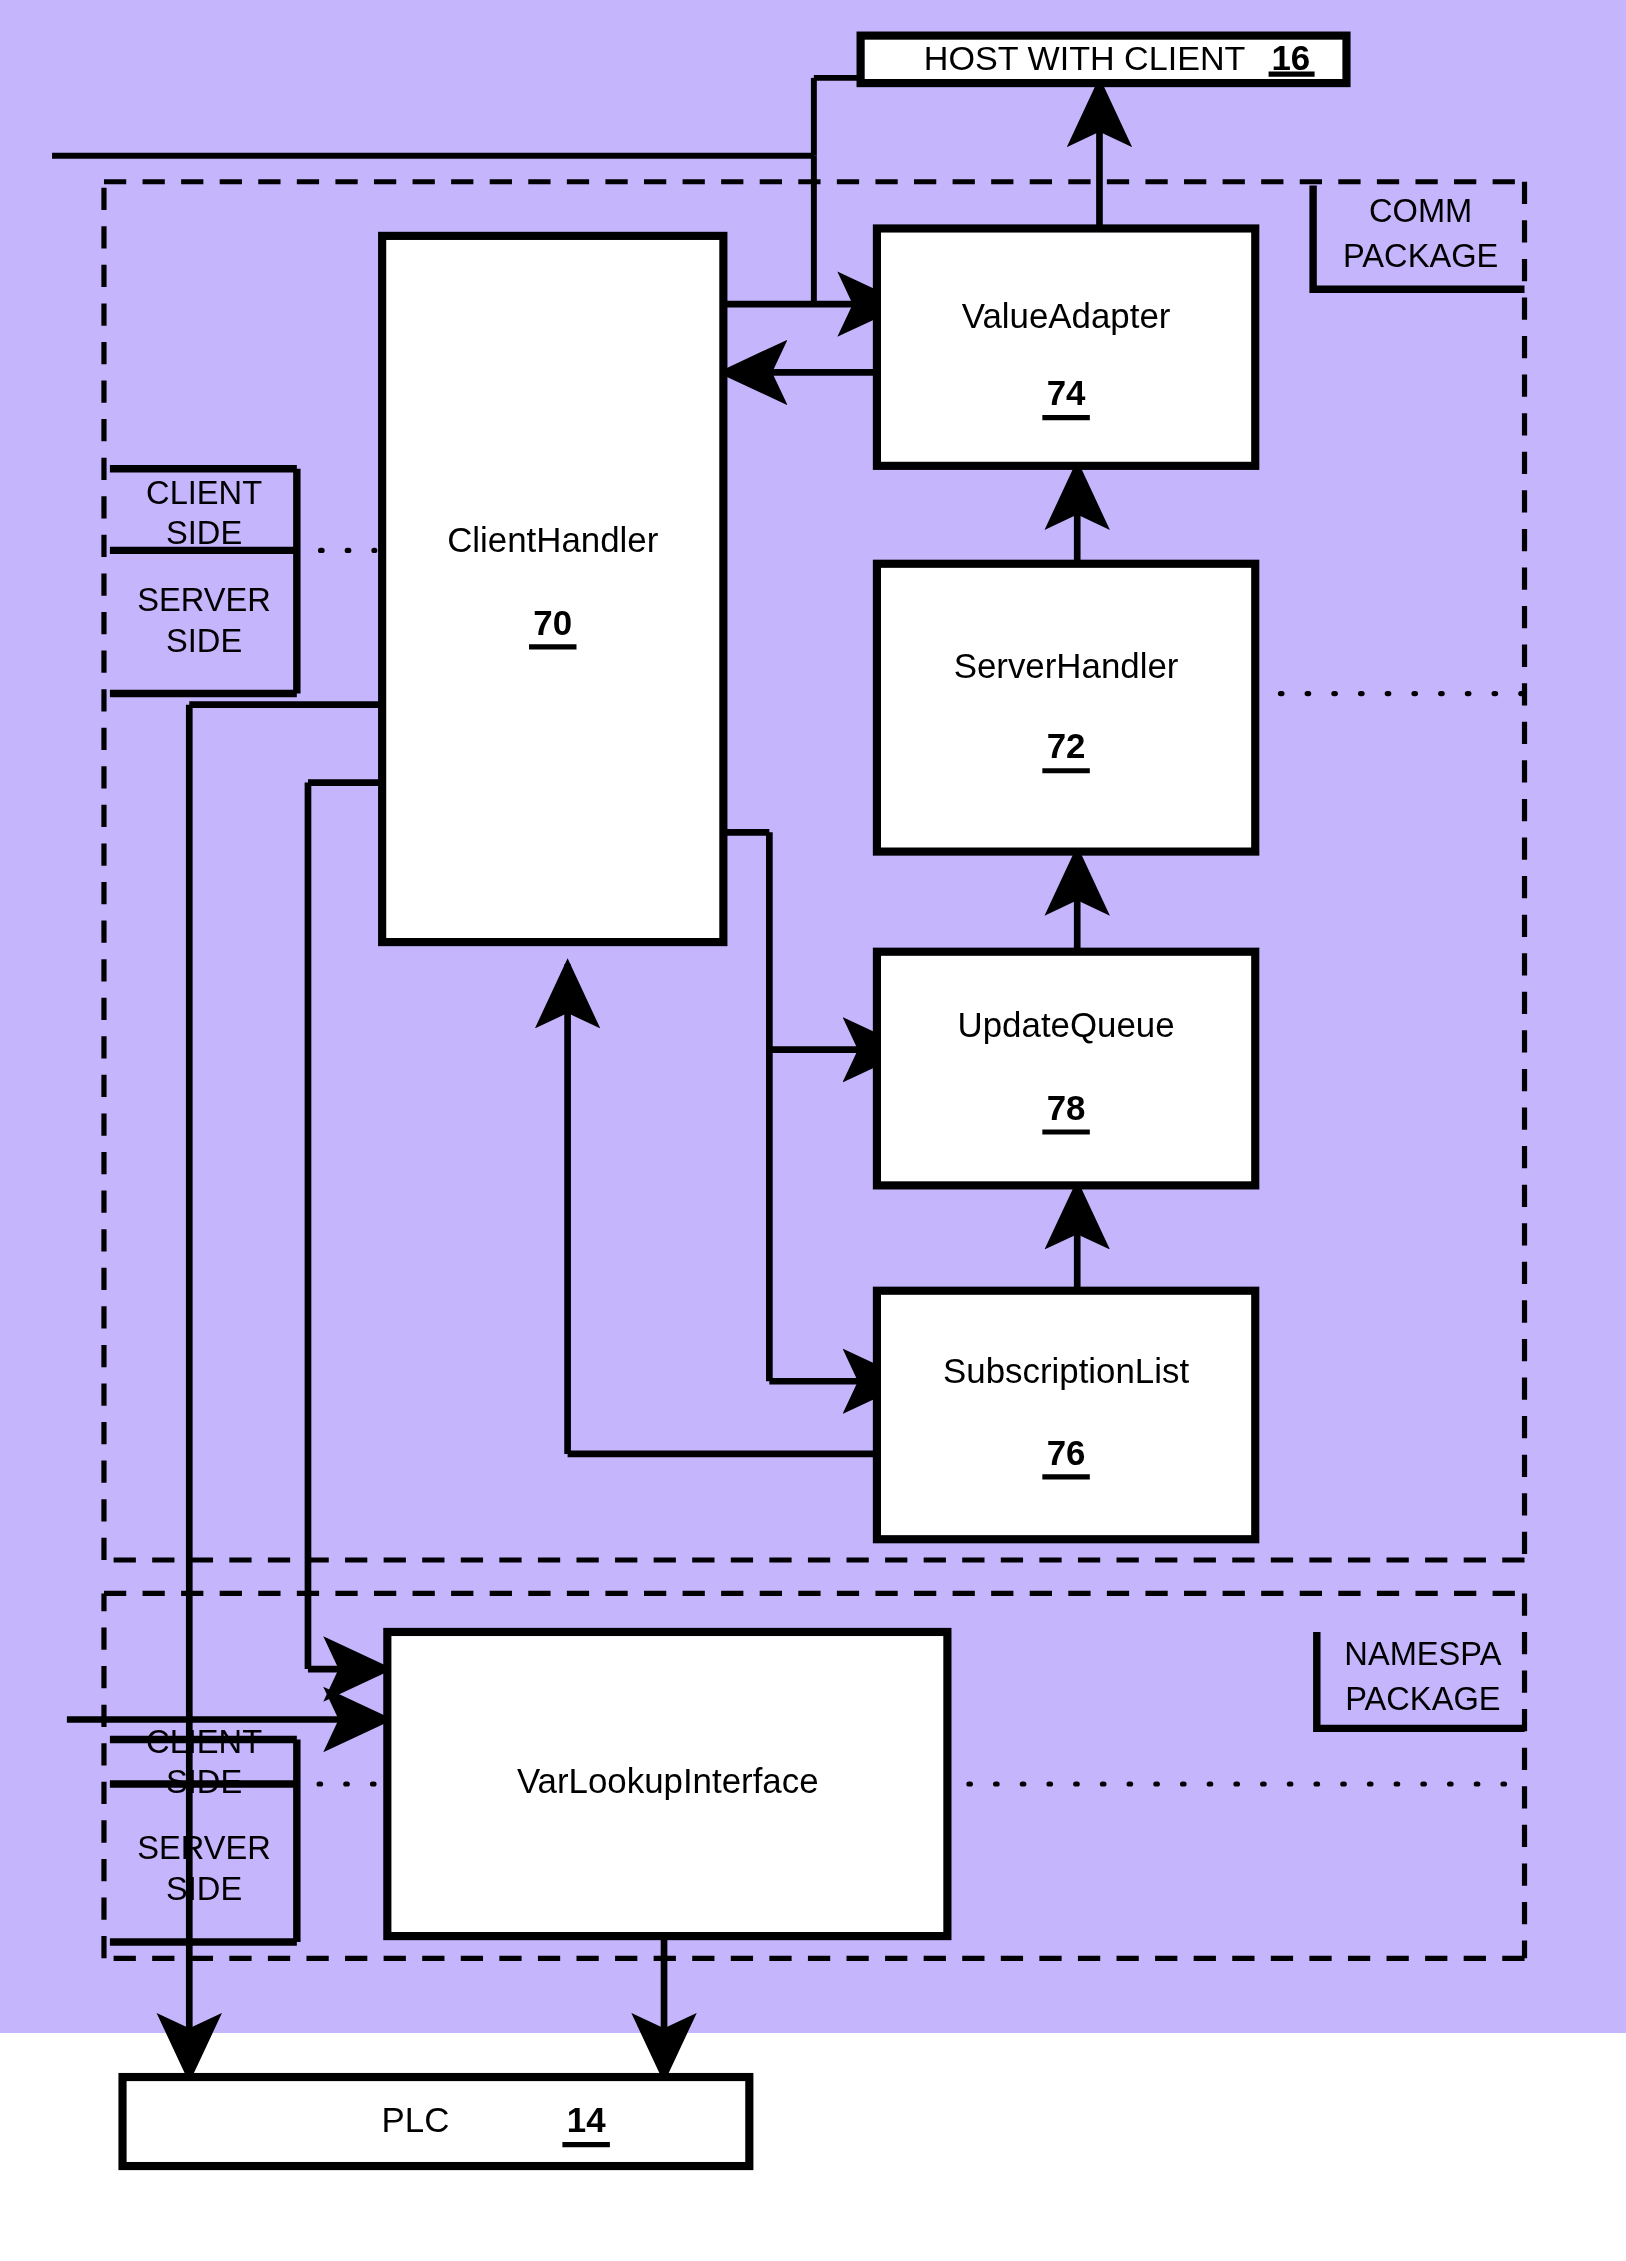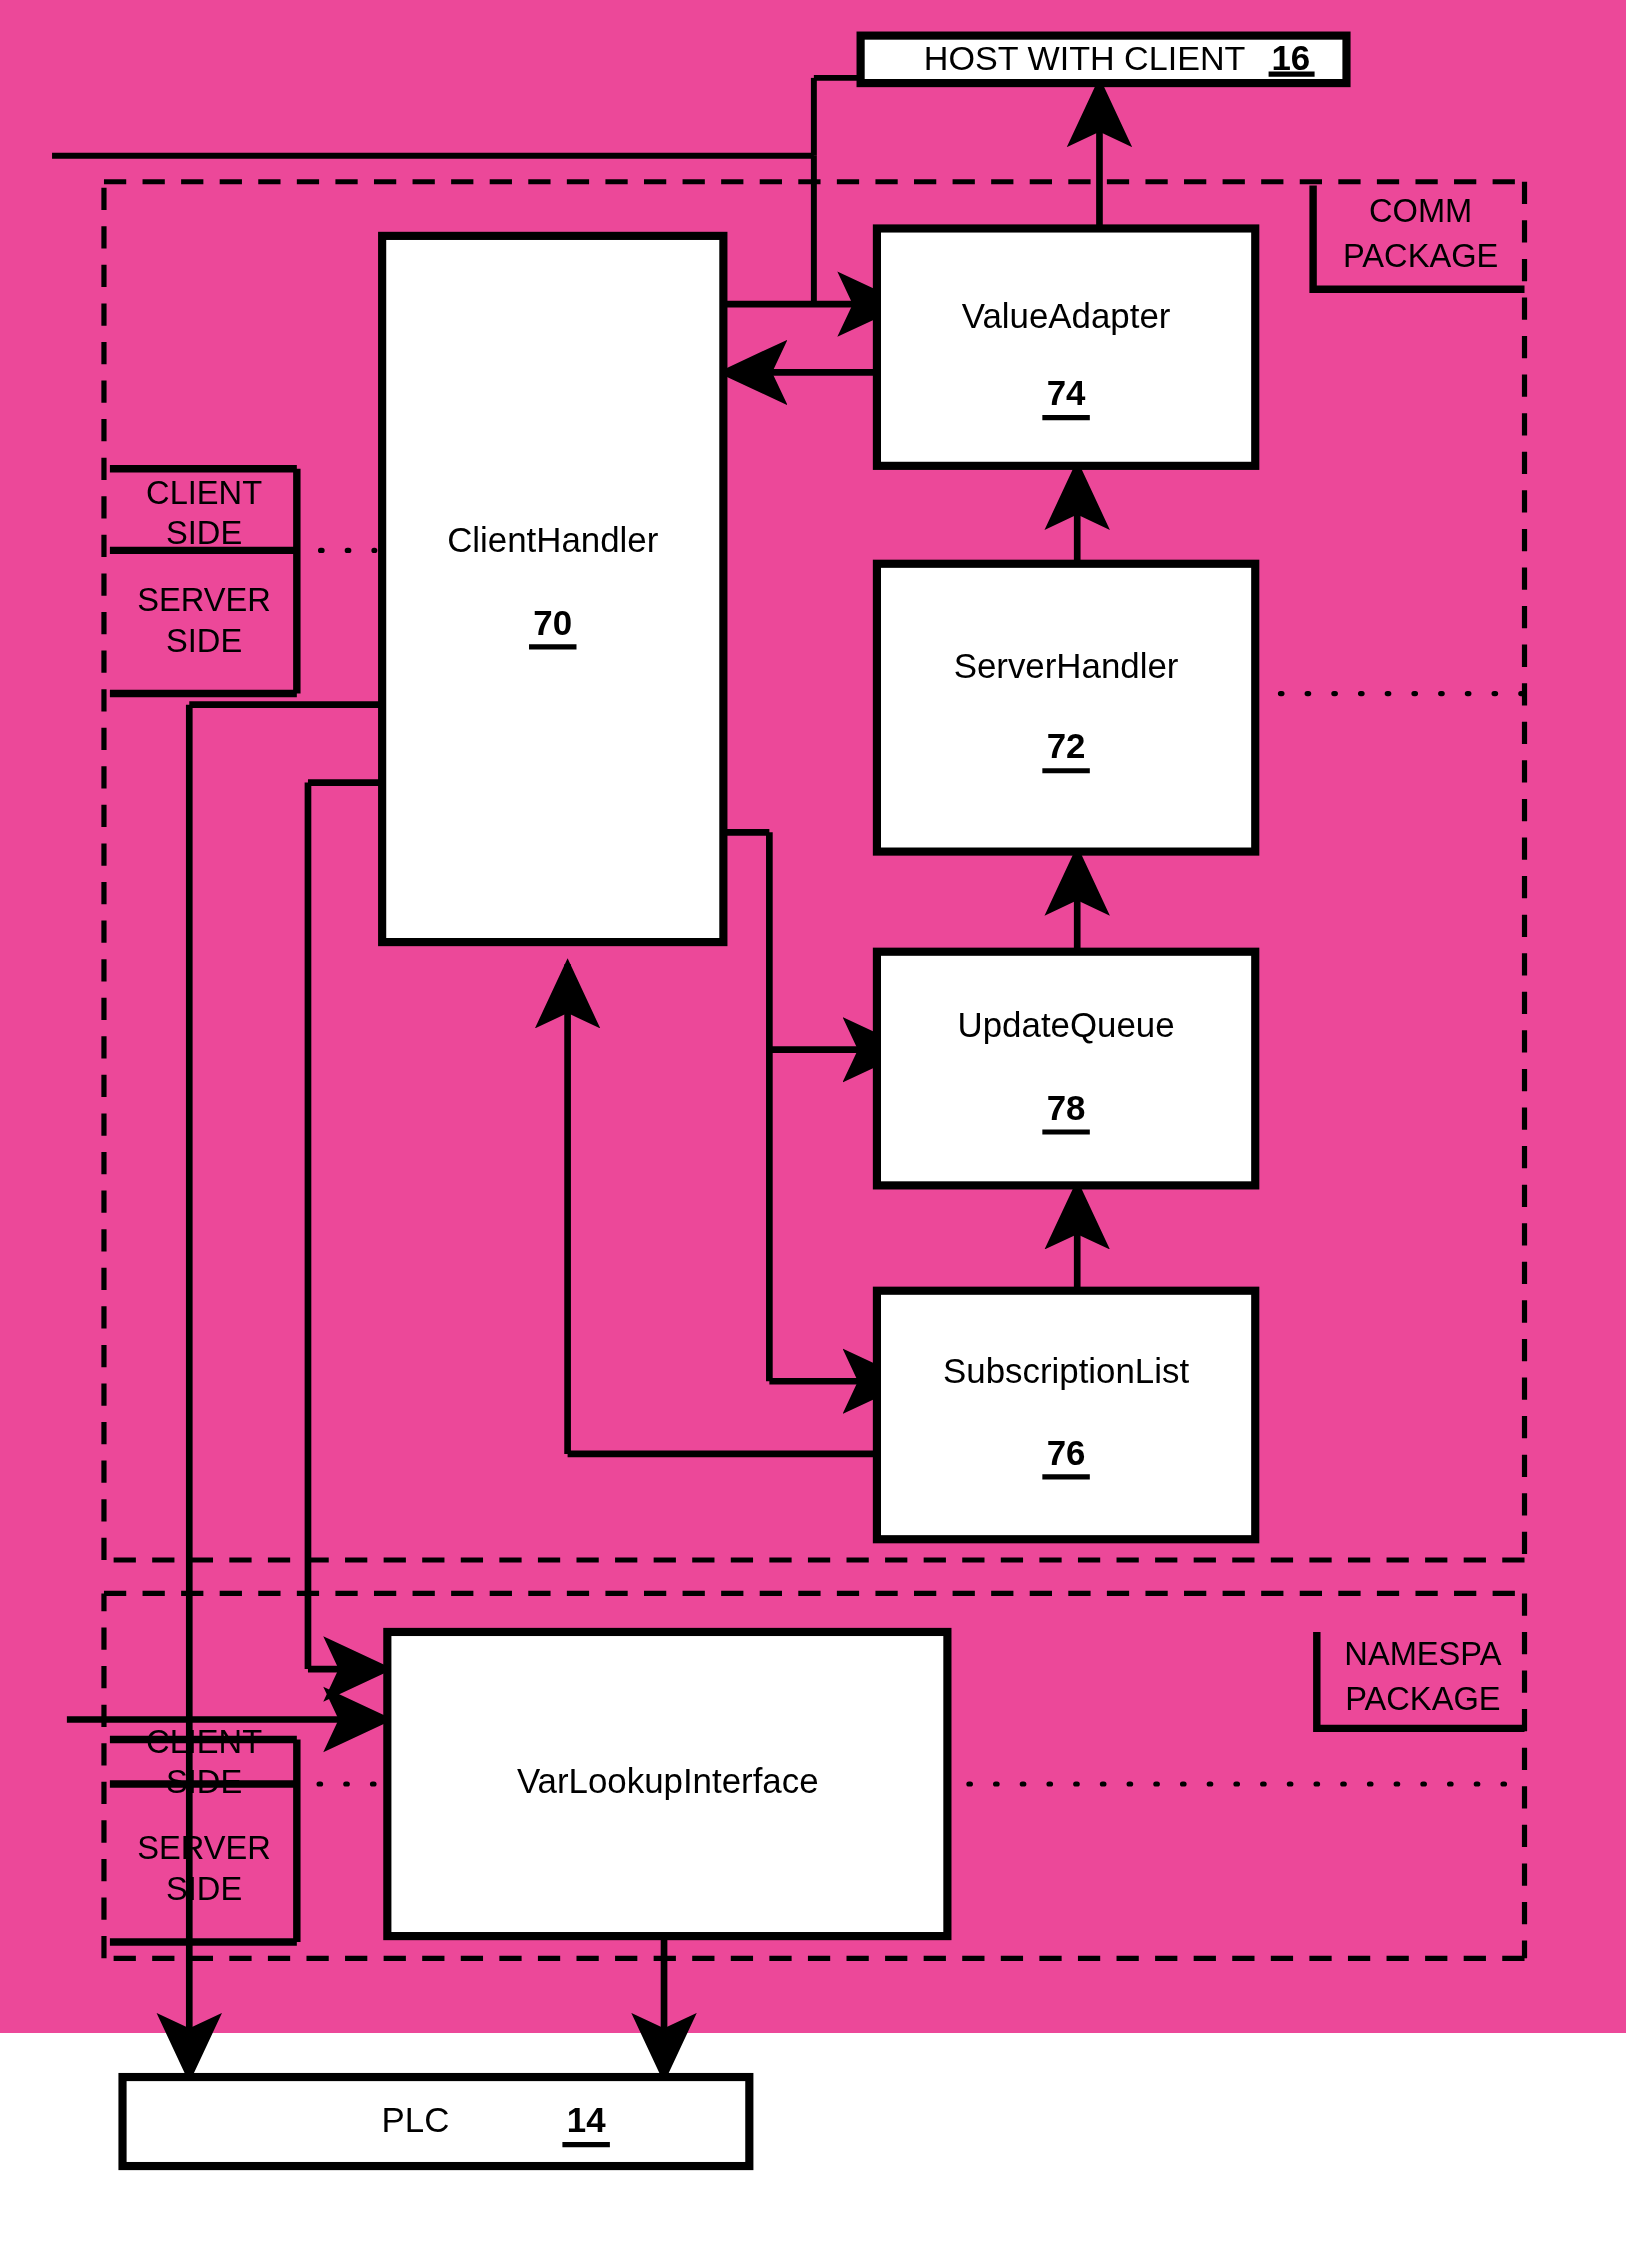--- a/index.html
+++ b/index.html
@@ -10,21 +10,21 @@
   body {
     width: 1627px;
     height: 2261px;
     font-family: "Liberation Sans", sans-serif;
     overflow: hidden;
   }
   #diagram-root {
     position: relative;
     width: 1627px;
     height: 2033px;
-    background: #ec4899;
+    background: #c4b5fd;
   }
   svg.diagram {
     position: absolute;
     top: 0;
     left: 0;
     width: 1627px;
     height: 2261px;
     display: block;
   }
   .box-stroke { stroke: #000000; fill: #ffffff; }

